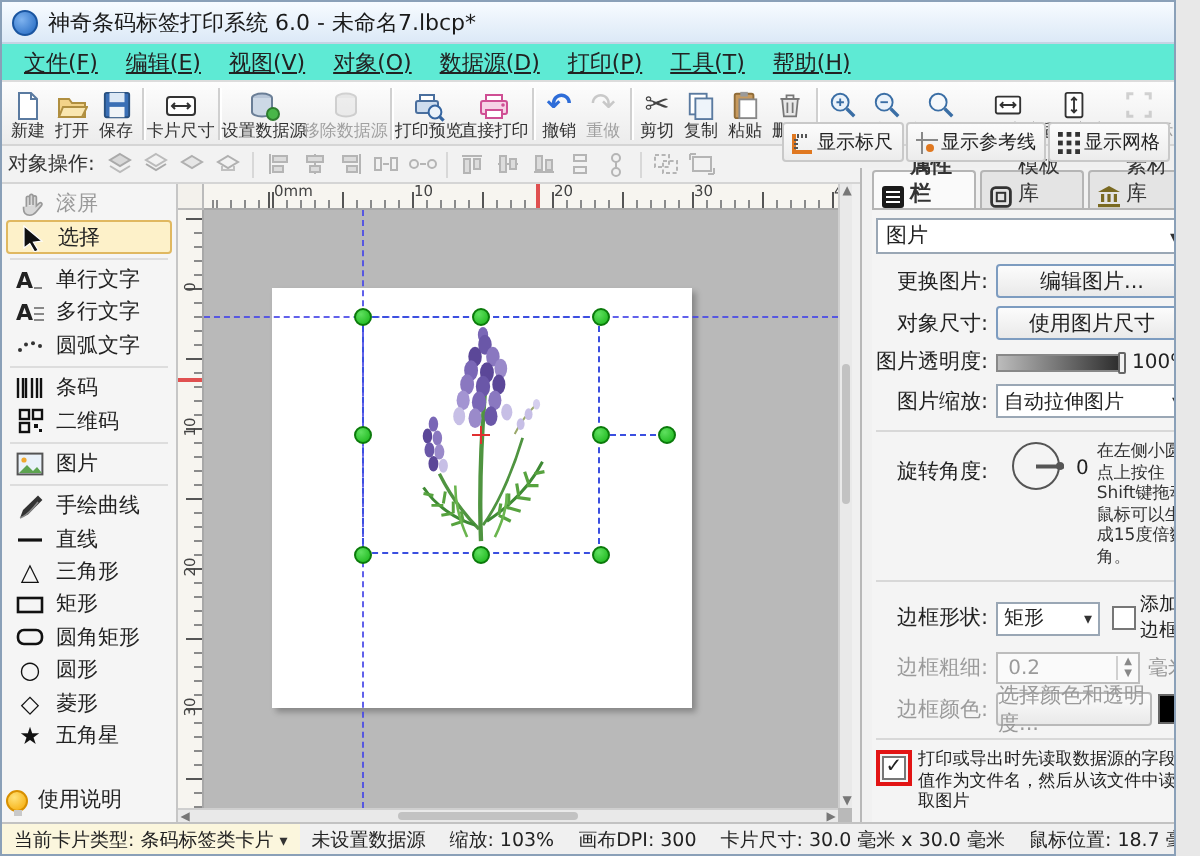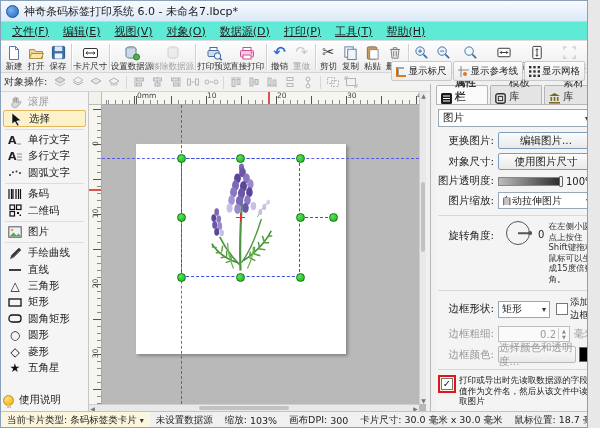--- a/index.html
+++ b/index.html
@@ -95,21 +95,21 @@
   .psep{height:1px;background:#d8d8d8;margin:2px 0 5px;flex:none;}
   .dial{width:24px;height:24px;border:1.5px solid #555;border-radius:50%;position:relative;flex:none;margin-left:8px;}
   .dial::before{content:"";position:absolute;left:50%;top:50%;width:14px;height:1.5px;background:#555;transform:translateY(-50%);}
   .dial::after{content:"";position:absolute;right:-3px;top:50%;width:4px;height:4px;margin-top:-2px;border-radius:50%;background:#555;}
   .dialval{font-size:10px;margin:0 4px 0 8px;}
   .note{font-size:8.5px;color:#333;line-height:10.5px;flex:1;}
   .cb{width:12px;height:12px;border:1px solid #777;background:#fff;display:flex;align-items:center;justify-content:center;font-size:10px;line-height:10px;color:#222;flex:none;}
   .redbox{border:2px solid #e21414;padding:1px;flex:none;margin-right:3px;}
   .cbtext{font-size:8.6px;line-height:10.5px;color:#222;}
   .swatch{width:15px;height:15px;background:#000;border:1px solid #666;flex:none;margin-left:3px;}
-  .spin{flex:1;height:16px;border:1px solid #bdbdbd;background:#fafafa;display:flex;align-items:center;color:#9a9a9a;font-size:10px;}
+  .spin{flex:1;height:16px;border:1px solid #bdbdbd;background:#fafafa;display:flex;align-items:center;color:#9a9a9a;font-size:10px;gap:36px;}
   .spin .val{flex:1;text-align:right;padding-right:2px;}
   .spin .arrows{width:11px;display:flex;flex-direction:column;align-items:center;font-size:5px;color:#888;line-height:6px;border-left:1px solid #d0d0d0;}
   .unit{font-size:10px;color:#9a9a9a;margin-left:4px;}
   .wide{margin:0 8px;}
   .tabicon{width:11px;height:11px;flex:none;}
 
   
   .statusbar{position:absolute;left:0;top:410px;width:100%;height:18px;background:#f0f0f0;border-top:1px solid #c2c2c2;display:flex;align-items:center;font-size:9.5px;color:#222;}
   .sseg{padding:0 6px;display:flex;align-items:center;gap:3px;white-space:nowrap;height:100%;}
   .sdiv{width:1px;height:12px;background:#c6c6c6;}

